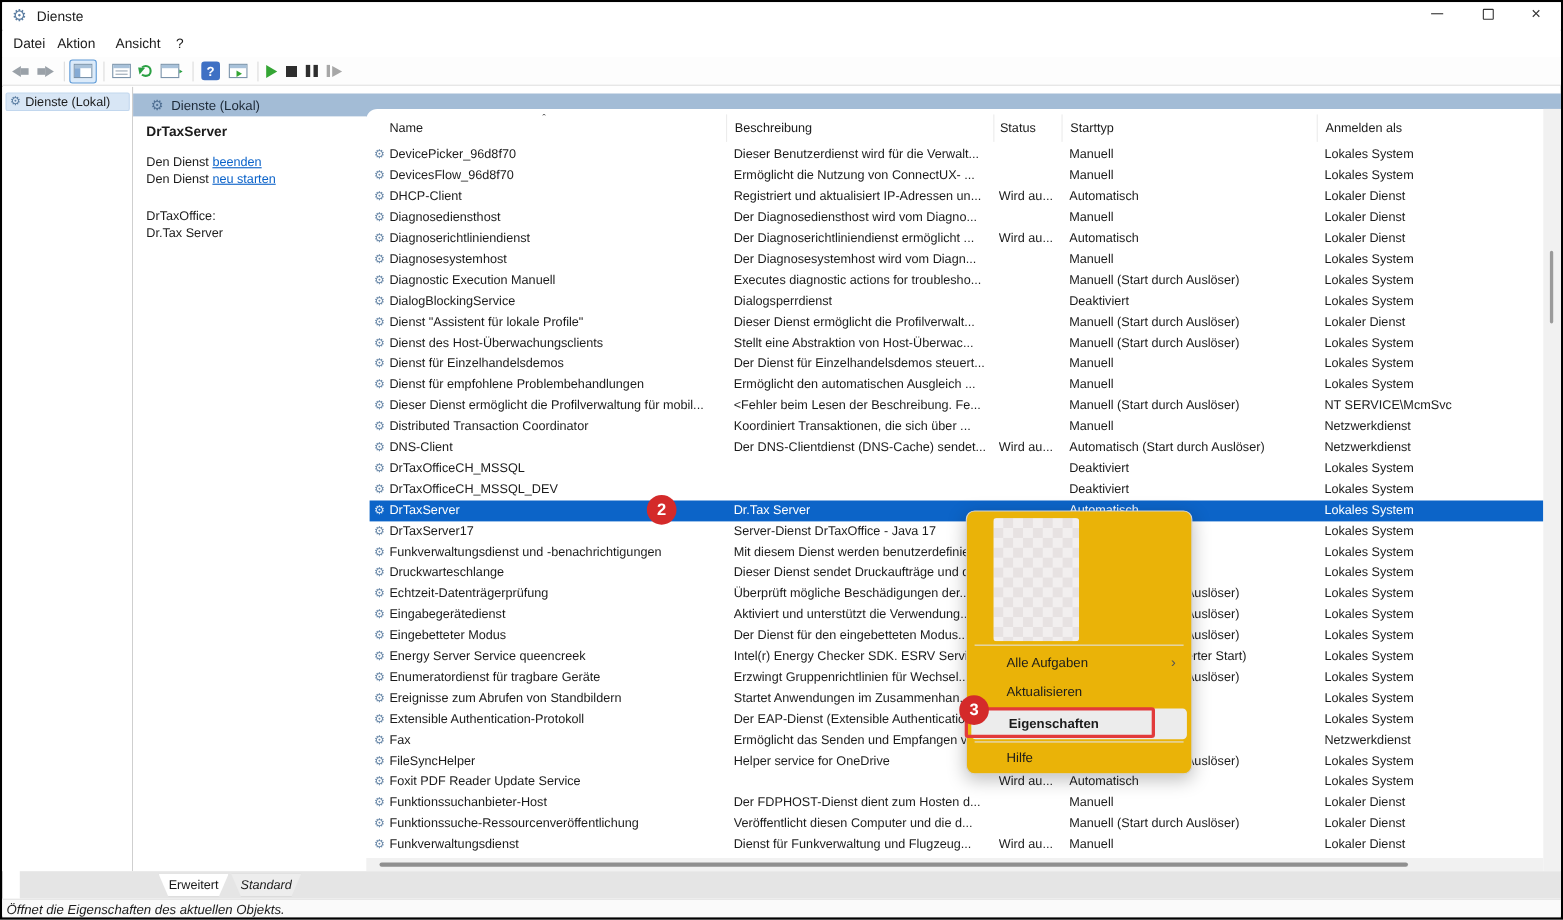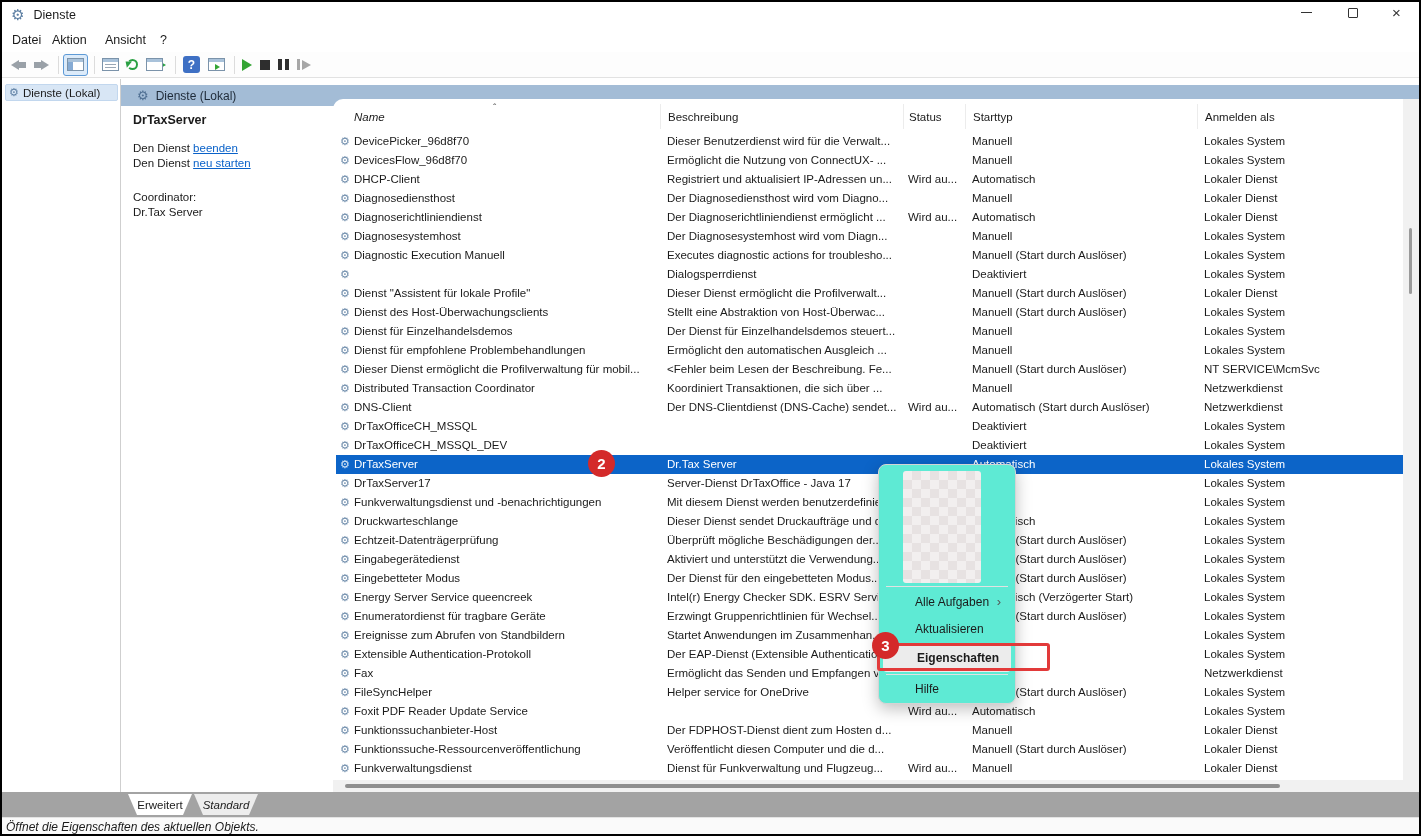--- a/index.html
+++ b/index.html
@@ -59,52 +59,52 @@
   .infopanel{position:absolute;left:121px;top:106px;width:212px;height:686px;background:#fff;font-size:11.5px;}
   .svc-title{position:absolute;left:12px;top:7px;font-weight:bold;font-size:12.5px;}
   .info-line1{position:absolute;left:12px;top:36px;}
   .info-line2{position:absolute;left:12px;top:51px;}
   .info-desc-label{position:absolute;left:12px;top:85px;}
   .info-desc{position:absolute;left:12px;top:100px;}
   a.lk{color:#0a62c9;text-decoration:underline;cursor:pointer;}
   
   .listpanel{position:absolute;left:333px;top:99px;right:2px;height:693px;background:#fff;border-radius:10px 0 0 0;}
   .hdr{position:absolute;top:12px;font-size:11.5px;color:#1b1b1b;white-space:nowrap;}
-  .h-name{left:21px;font-style:italic;} .h-desc{left:335px;} .h-status{left:576px;} .h-start{left:640px;} .h-logon{left:872px;}
+  .h-name{left:21px;} .h-desc{left:335px;} .h-status{left:576px;} .h-start{left:640px;} .h-logon{left:872px;}
   .hsep{position:absolute;top:5px;height:25px;width:1px;background:#ececec;}
   .chev{position:absolute;left:160px;top:4px;font-size:10px;color:#555;}
   .rows{position:absolute;left:0;top:33px;right:0;height:648px;overflow:hidden;}
   .row{position:absolute;left:3px;right:16px;height:19px;font-size:11.5px;white-space:nowrap;}
   .row span{position:absolute;top:0;line-height:19px;overflow:hidden;white-space:nowrap;}
   .c-icon{left:4px;width:14px;font-size:11px;color:#6e8cab;line-height:19px;}
   .c-name{left:18px;width:305px;}
   .c-desc{left:331px;width:236px;}
   .c-status{left:572px;width:56px;}
   .c-start{left:636px;width:260px;}
   .c-logon{left:868px;width:190px;}
   .row.sel{background:#0c64c8;color:#fff;}
   .row.sel .c-icon{color:#d7e6f6;}
   
   .vscroll{position:absolute;right:0;top:0;width:16px;height:681px;background:#f1f1f1;}
   .vthumb{position:absolute;left:6px;top:129px;width:3px;height:66px;background:#9a9a9a;border-radius:2px;}
   .hscroll{position:absolute;left:0;right:16px;bottom:0;height:12px;background:#f1f1f1;}
   .hthumb{position:absolute;left:12px;top:4px;width:935px;height:4px;background:#8f8f8f;border-radius:2px;}
   .corner{position:absolute;right:0;bottom:0;width:16px;height:12px;background:#f1f1f1;}
   
-  .tabsbar{position:absolute;left:2px;top:792px;right:2px;height:25px;background:#a3a3a3;}
+  .tabsbar{position:absolute;left:18px;top:792px;right:2px;height:25px;background:#e5e5e5;}
   .tab{position:absolute;top:2px;height:21px;font-size:11.5px;display:flex;align-items:center;justify-content:center;
        clip-path:polygon(0 0,100% 0,calc(100% - 9px) 100%,9px 100%);
        filter:drop-shadow(0 1px 0 #9a9a9a) drop-shadow(1px 0 0 #b5b5b5) drop-shadow(-1px 0 0 #b5b5b5);}
   .tab.active{background:#fff;left:126px;width:64px;}
   .tab.idle{background:#ededed;left:192px;width:64px;font-style:italic;}
   
   .statusbar{position:absolute;left:2px;top:817px;right:2px;height:17px;background:#fafafa;border-top:1px solid #e3e3e3;font-size:12px;overflow:hidden;}
   .statusbar span{position:absolute;left:4px;top:2px;font-style:italic;}
   
-  .ctxmenu{position:absolute;left:878px;top:464px;width:138px;height:240px;background:#5eead4;border:1px solid #d4d4d4;border-radius:8px;box-shadow:0 5px 16px rgba(0,0,0,.25);z-index:40;font-size:12px;}
+  .ctxmenu{position:absolute;left:878px;top:464px;width:206px;height:240px;background:#eab308;border:1px solid #d4d4d4;border-radius:8px;box-shadow:0 5px 16px rgba(0,0,0,.25);z-index:40;font-size:12px;}
   .mosaic{position:absolute;left:24px;top:6px;width:78px;height:112px;
           background:repeating-conic-gradient(#e7e2e2 0% 25%, #f2efef 0% 50%);background-size:18px 18px;border-radius:3px;}
   .msep{position:absolute;left:7px;right:7px;height:1px;background:#e2e2e2;}
   .mi{position:absolute;left:2px;right:2px;height:26px;line-height:26px;}
   .mi .lbl{position:absolute;left:34px;}
   .mi .sub{position:absolute;right:12px;color:#555;font-size:13px;}
   .mi.hl{background:#ececec;border-radius:4px;left:4px;right:4px;}
   .mi.bold .lbl{font-weight:bold;}
   
   .redbox{position:absolute;left:877px;top:643px;width:173px;height:28px;border:3px solid #e23a3a;border-radius:3px;z-index:55;}
@@ -215,21 +215,21 @@
 
   <div class="band">
     <span class="g">⚙</span>
     <span class="t">Dienste (Lokal)</span>
   </div>
 
   <div class="infopanel">
     <div class="svc-title">DrTaxServer</div>
     <div class="info-line1"><span>Den Dienst </span><a class="lk">beenden</a></div>
     <div class="info-line2"><span>Den Dienst </span><a class="lk">neu starten</a></div>
-    <div class="info-desc-label">Coordinator:</div>
+    <div class="info-desc-label">DrTaxOffice:</div>
     <div class="info-desc">Dr.Tax Server</div>
   </div>
 
   <div class="listpanel">
     <span class="chev">ˆ</span>
     <span class="hdr h-name">Name</span>
     <span class="hdr h-desc">Beschreibung</span>
     <span class="hdr h-status">Status</span>
     <span class="hdr h-start">Starttyp</span>
     <span class="hdr h-logon">Anmelden als</span>
@@ -289,20 +289,21 @@
         <div class="row" style="top: 114px;">
           <span class="c-icon">⚙</span>
           <span class="c-name">Diagnostic Execution Manuell</span>
           <span class="c-desc">Executes diagnostic actions for troublesho...</span>
           <span class="c-status"></span>
           <span class="c-start">Manuell (Start durch Auslöser)</span>
           <span class="c-logon">Lokales System</span>
         </div>
         <div class="row" style="top: 133px;">
           <span class="c-icon">⚙</span>
+          <span class="c-name">DialogBlockingService</span>
           <span class="c-desc">Dialogsperrdienst</span>
           <span class="c-status"></span>
           <span class="c-start">Deaktiviert</span>
           <span class="c-logon">Lokales System</span>
         </div>
         <div class="row" style="top: 152px;">
           <span class="c-icon">⚙</span>
           <span class="c-name">Dienst "Assistent für lokale Profile"</span>
           <span class="c-desc">Dieser Dienst ermöglicht die Profilverwalt...</span>
           <span class="c-status"></span>

